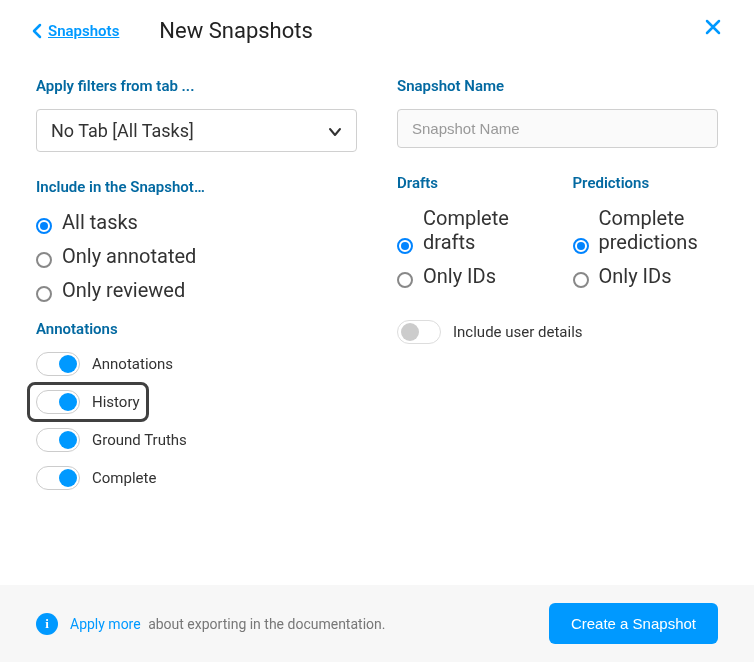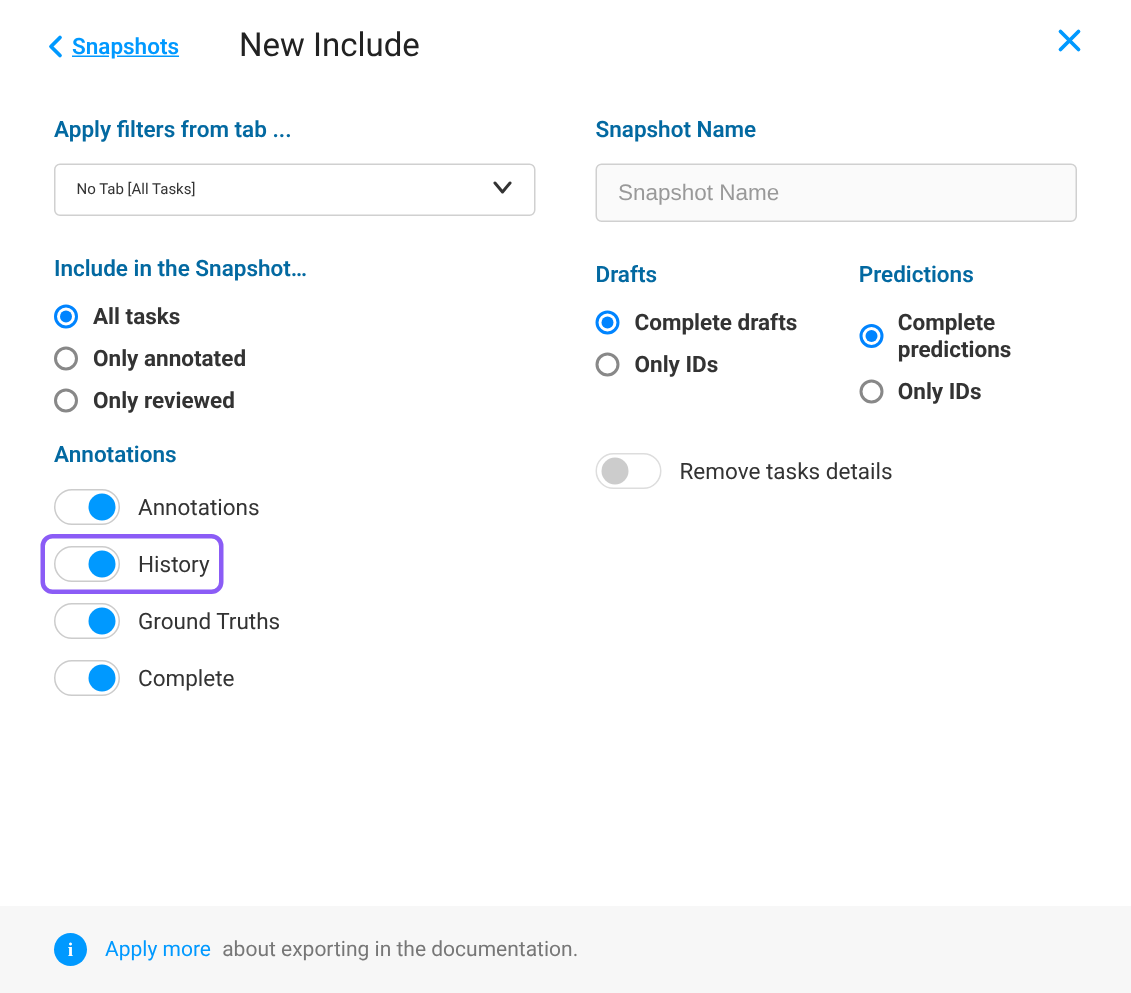--- a/index.html
+++ b/index.html
@@ -57,45 +57,44 @@
       margin-top: 12px;
       margin-bottom: 14px;
     }
     .select-box {
       display: flex;
       align-items: center;
       justify-content: space-between;
       border: 1px solid #d0d0d0;
       border-radius: 4px;
       padding: 10px 14px;
-      font-size: 10px;
+      font-size: 18px;
       color: #333;
       cursor: pointer;
       background: #fff;
       width: 100%;
     }
     .text-input {
       border: 1px solid #d0d0d0;
       border-radius: 4px;
       padding: 10px 14px;
       font-size: 15px;
       width: 100%;
       background: #fafafa;
       color: #333;
     }
     .text-input::placeholder { color: #999; }
     .radio-group { margin-bottom: 4px; }
     .radio-item {
       display: flex;
-      align-items: center;
+      align-items: flex-end;
       margin-bottom: 10px;
-      font-size: 15px;
+      font-size: 20px;
       color: #333;
       cursor: pointer;
-      font-weight: bold;
     }
     .radio {
       width: 16px;
       height: 16px;
       border-radius: 50%;
       border: 2px solid #888;
       margin-right: 10px;
       display: inline-flex;
       justify-content: center;
       align-items: center;
@@ -147,21 +146,21 @@
       left: 22px;
     }
     .toggle.off .knob {
       background: #ccc;
       left: 3px;
     }
     .toggle.off {
       border-color: #ddd;
     }
     .highlight-ring {
-      border: 3px solid #8b5cf6;
+      border: 3px solid #404040;
       border-radius: 8px;
       padding: 5px 6px;
       margin: -8px -6px 6px -9px;
       display: inline-flex;
       align-items: center;
     }
     .footer {
       position: absolute;
       bottom: 0;
       left: 0;
@@ -217,21 +216,21 @@
 
 <div class="header">
   <a class="back-link">
     <span class="back-chevron">
       <svg width="10" height="16" viewBox="0 0 10 16">
           <path d="M8 2 L2 8 L8 14" stroke="#0099ff" stroke-width="2.5" fill="none" stroke-linecap="round" stroke-linejoin="round"></path>
         </svg>
     </span>
     <span>Snapshots</span>
   </a>
-  <h1 class="title">New Include</h1>
+  <h1 class="title">New Snapshots</h1>
   <span class="close-btn">
     <svg width="18" height="18" viewBox="0 0 18 18">
         <path d="M3 3 L15 15 M15 3 L3 15" stroke="#0099ff" stroke-width="2.5" stroke-linecap="round"></path>
       </svg>
   </span>
 </div>
 
 <div class="content">
   <div class="col">
     <div class="section-label">Apply filters from tab ...</div>
@@ -317,25 +316,26 @@
           <span class="radio"></span>
           <span>Only IDs</span>
         </div>
       </div>
     </div>
 
     <div class="toggle-item" style="margin-top:22px">
       <span class="toggle off">
           <span class="knob"></span>
         </span>
-      <span>Remove tasks details</span>
+      <span>Include user details</span>
     </div>
   </div>
 </div>
 
 <div class="footer">
   <div class="footer-left">
     <span class="info-icon">i</span>
     <span>
       <a class="learn-more">Apply more</a><span> about exporting in the documentation.</span>
     </span>
   </div>
+  <button class="create-btn">Create a Snapshot</button>
 </div>
 
 </body></html>

